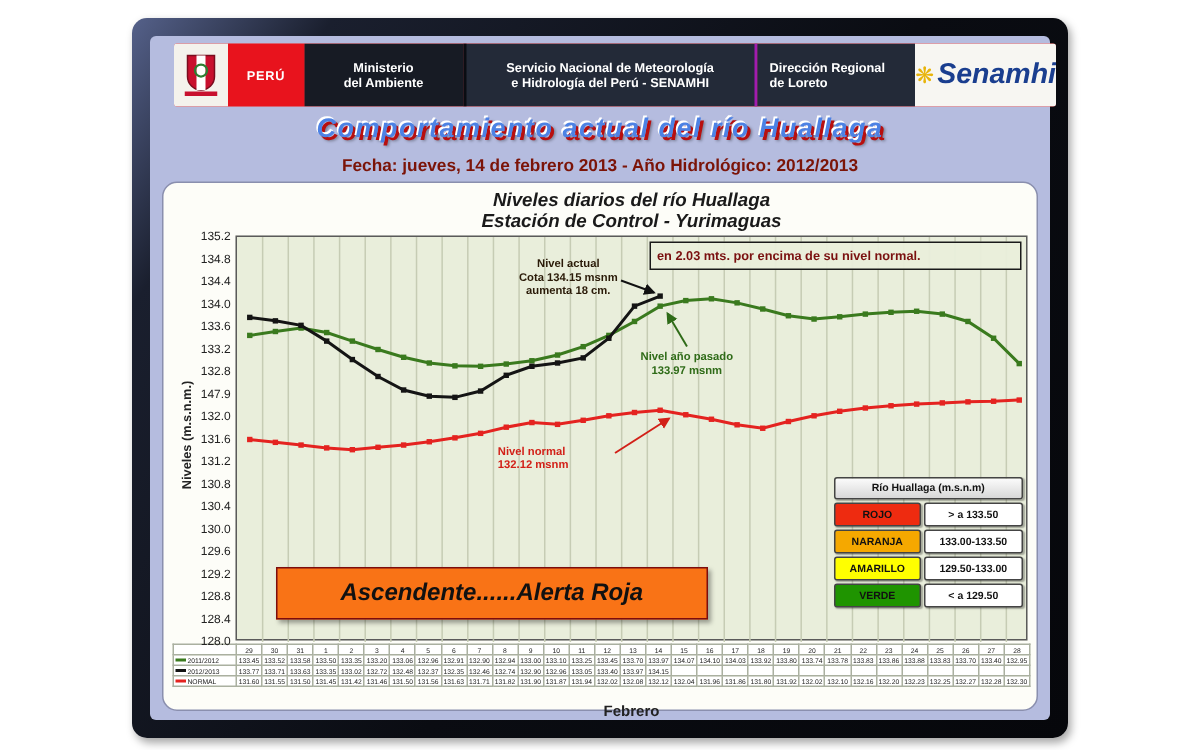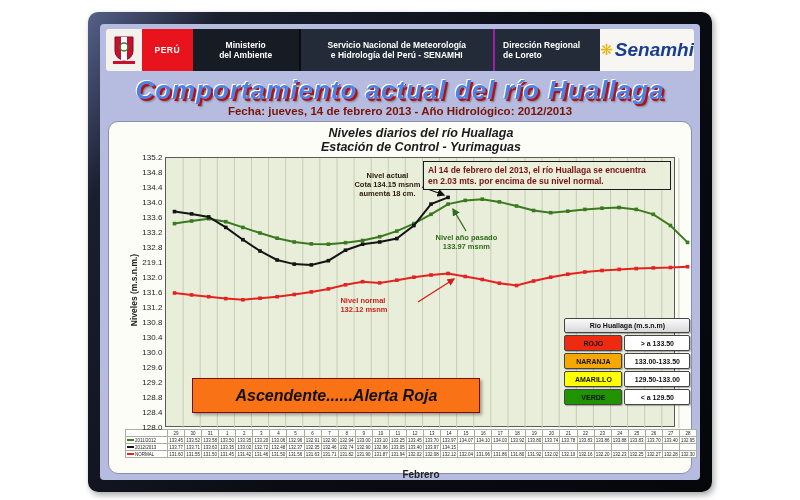--- a/index.html
+++ b/index.html
@@ -2,38 +2,38 @@
 <html><head>
 <meta charset="utf-8">
 <style>
   * { margin:0; padding:0; box-sizing:border-box; }
   html,body { width:800px; height:500px; background:#ffffff; font-family:"Liberation Sans", sans-serif; overflow:hidden; }
   .frame { position:absolute; left:88px; top:12px; width:624px; height:480px; border-radius:10px;
            background:linear-gradient(125deg,#55618a 0%,#1a1f2e 14%,#0a0c12 55%,#06070b 100%); box-shadow:2px 3px 6px rgba(0,0,0,.35); }
   .panel { position:absolute; left:12px; top:12px; width:600px; height:456px; background:#b5bcdf; border-radius:4px; }
 
   
-  .hdr { position:absolute; left:6px; top:5px; width:588px; height:42px; display:flex; background:#ef4444; border-radius:2px; overflow:hidden; }
+  .hdr { position:absolute; left:16px; top:5px; width:588px; height:42px; display:flex; background:#ef4444; border-radius:2px; overflow:hidden; }
   .hdr .cell { display:flex; flex-direction:column; align-items:center; justify-content:center; color:#fff; font-weight:bold; font-size:8.5px; line-height:10px; text-align:center; }
   .coat-box { width:38px; background:#f4f2ec; display:flex; align-items:center; justify-content:center; }
   .peru { width:54px; background:#e8131d; font-size:9.5px; letter-spacing:.5px; }
   .ministry { width:112px; background:#171b24; }
   .service { width:208px; background:#232a38; border-left:2px solid #0a0c12; border-right:2px solid #a21caf; }
   .region { width:111px; background:#232a38; align-items:flex-start !important; padding-left:8px; text-align:left !important; }
   .brand-box { flex:1; background:#f7f6f2; display:flex; align-items:center; justify-content:center; gap:2px; }
   .brand-text { font-style:italic; font-weight:bold; font-size:19px; color:#1a3e8f; }
   .flower { color:#e8b40a; font-size:15px; }
 
   
-  .main-title { position:absolute; top:51px; left:0; width:100%; text-align:center; font-size:26px; font-weight:bold; font-style:italic; letter-spacing:1px;
+  .main-title { position:absolute; top:51px; left:0; width:100%; text-align:center; font-size:18px; font-weight:bold; font-style:italic; letter-spacing:1px;
                 color:#4d82e4; text-shadow:-1px -1px 0 #ffffff, 2px 2px 0 #b80f0f, 3px 3px 2px rgba(0,0,0,.35); }
   .date-line { position:absolute; top:81px; left:0; width:100%; text-align:center; font-size:11.5px; font-weight:bold; color:#7b1408; }
 
   
-  .card { position:absolute; left:8px; top:97px; width:584px; height:353px; background:#fdfdf8; border:1px solid #8a8fae; border-radius:10px; padding:4px 16px; }
+  .card { position:absolute; left:8px; top:97px; width:584px; height:353px; background:#fdfdf8; border:1px solid #8a8fae; border-radius:10px; padding:4px 6px; }
   .card-title { text-align:center; font-size:12.5px; font-weight:bold; font-style:italic; color:#1a1a1a; line-height:14px; margin-left:42px; }
 
   .chart-row { display:flex; margin-top:3px; }
   .ylab { width:14px; position:relative; }
   .ylab span { position:absolute; left:-27px; top:128px; transform:rotate(-90deg); font-size:8.5px; font-weight:bold; color:#222; white-space:nowrap; }
   .yticks { width:28px; position:relative; height:270px; }
   .ytick { position:absolute; right:3px; font-size:8px; color:#222; }
 
   .plot { position:relative; width:530px; height:270px; background:#e9eedb; border:1px solid #5a5a5a; }
   .plot svg { position:absolute; left:0; top:0; }
@@ -109,21 +109,21 @@
             <span>Niveles (m.s.n.m.)</span>
           </div>
         <div class="yticks" id="yticks">
             <div class="ytick" style="top: -4.5px;">135.2</div>
             <div class="ytick" style="top: 10.5px;">134.8</div>
             <div class="ytick" style="top: 25.5px;">134.4</div>
             <div class="ytick" style="top: 40.5px;">134.0</div>
             <div class="ytick" style="top: 55.5px;">133.6</div>
             <div class="ytick" style="top: 70.5px;">133.2</div>
             <div class="ytick" style="top: 85.5px;">132.8</div>
-            <div class="ytick" style="top: 100.5px;">219.1</div>
+            <div class="ytick" style="top: 100.5px;">147.9</div>
             <div class="ytick" style="top: 115.5px;">132.0</div>
             <div class="ytick" style="top: 130.5px;">131.6</div>
             <div class="ytick" style="top: 145.5px;">131.2</div>
             <div class="ytick" style="top: 160.5px;">130.8</div>
             <div class="ytick" style="top: 175.5px;">130.4</div>
             <div class="ytick" style="top: 190.5px;">130.0</div>
             <div class="ytick" style="top: 205.5px;">129.6</div>
             <div class="ytick" style="top: 220.5px;">129.2</div>
             <div class="ytick" style="top: 235.5px;">128.8</div>
             <div class="ytick" style="top: 250.5px;">128.4</div>
@@ -258,21 +258,20 @@
               <marker id="ahr" markerWidth="7" markerHeight="7" refX="5" refY="3" orient="auto">
                   <path d="M0,0 L6,3 L0,6 Z" fill="#d22018"></path>
                 </marker>
             </defs>
             <line x1="256" y1="29" x2="278" y2="37" stroke="#111" stroke-width="1.3" marker-end="url(#ahb)"></line>
             <line x1="300" y1="73" x2="287" y2="51" stroke="#2f6b18" stroke-width="1.3" marker-end="url(#ahg)"></line>
             <line x1="252" y1="144" x2="288" y2="121" stroke="#d22018" stroke-width="1.3" marker-end="url(#ahr)"></line>
           </svg>
 
           <div class="info-box">
-            <div>Al  14 de febrero del 2013, el río Huallaga se encuentra</div>
             <div>en  2.03 mts. por encima de su nivel normal.</div>
           </div>
 
           <div class="ann ann-actual">
             <div>Nivel actual</div>
             <div>Cota 134.15 msnm</div>
             <div>aumenta 18 cm.</div>
           </div>
           <div class="ann ann-lastyear">
             <div>Nivel año pasado</div>

